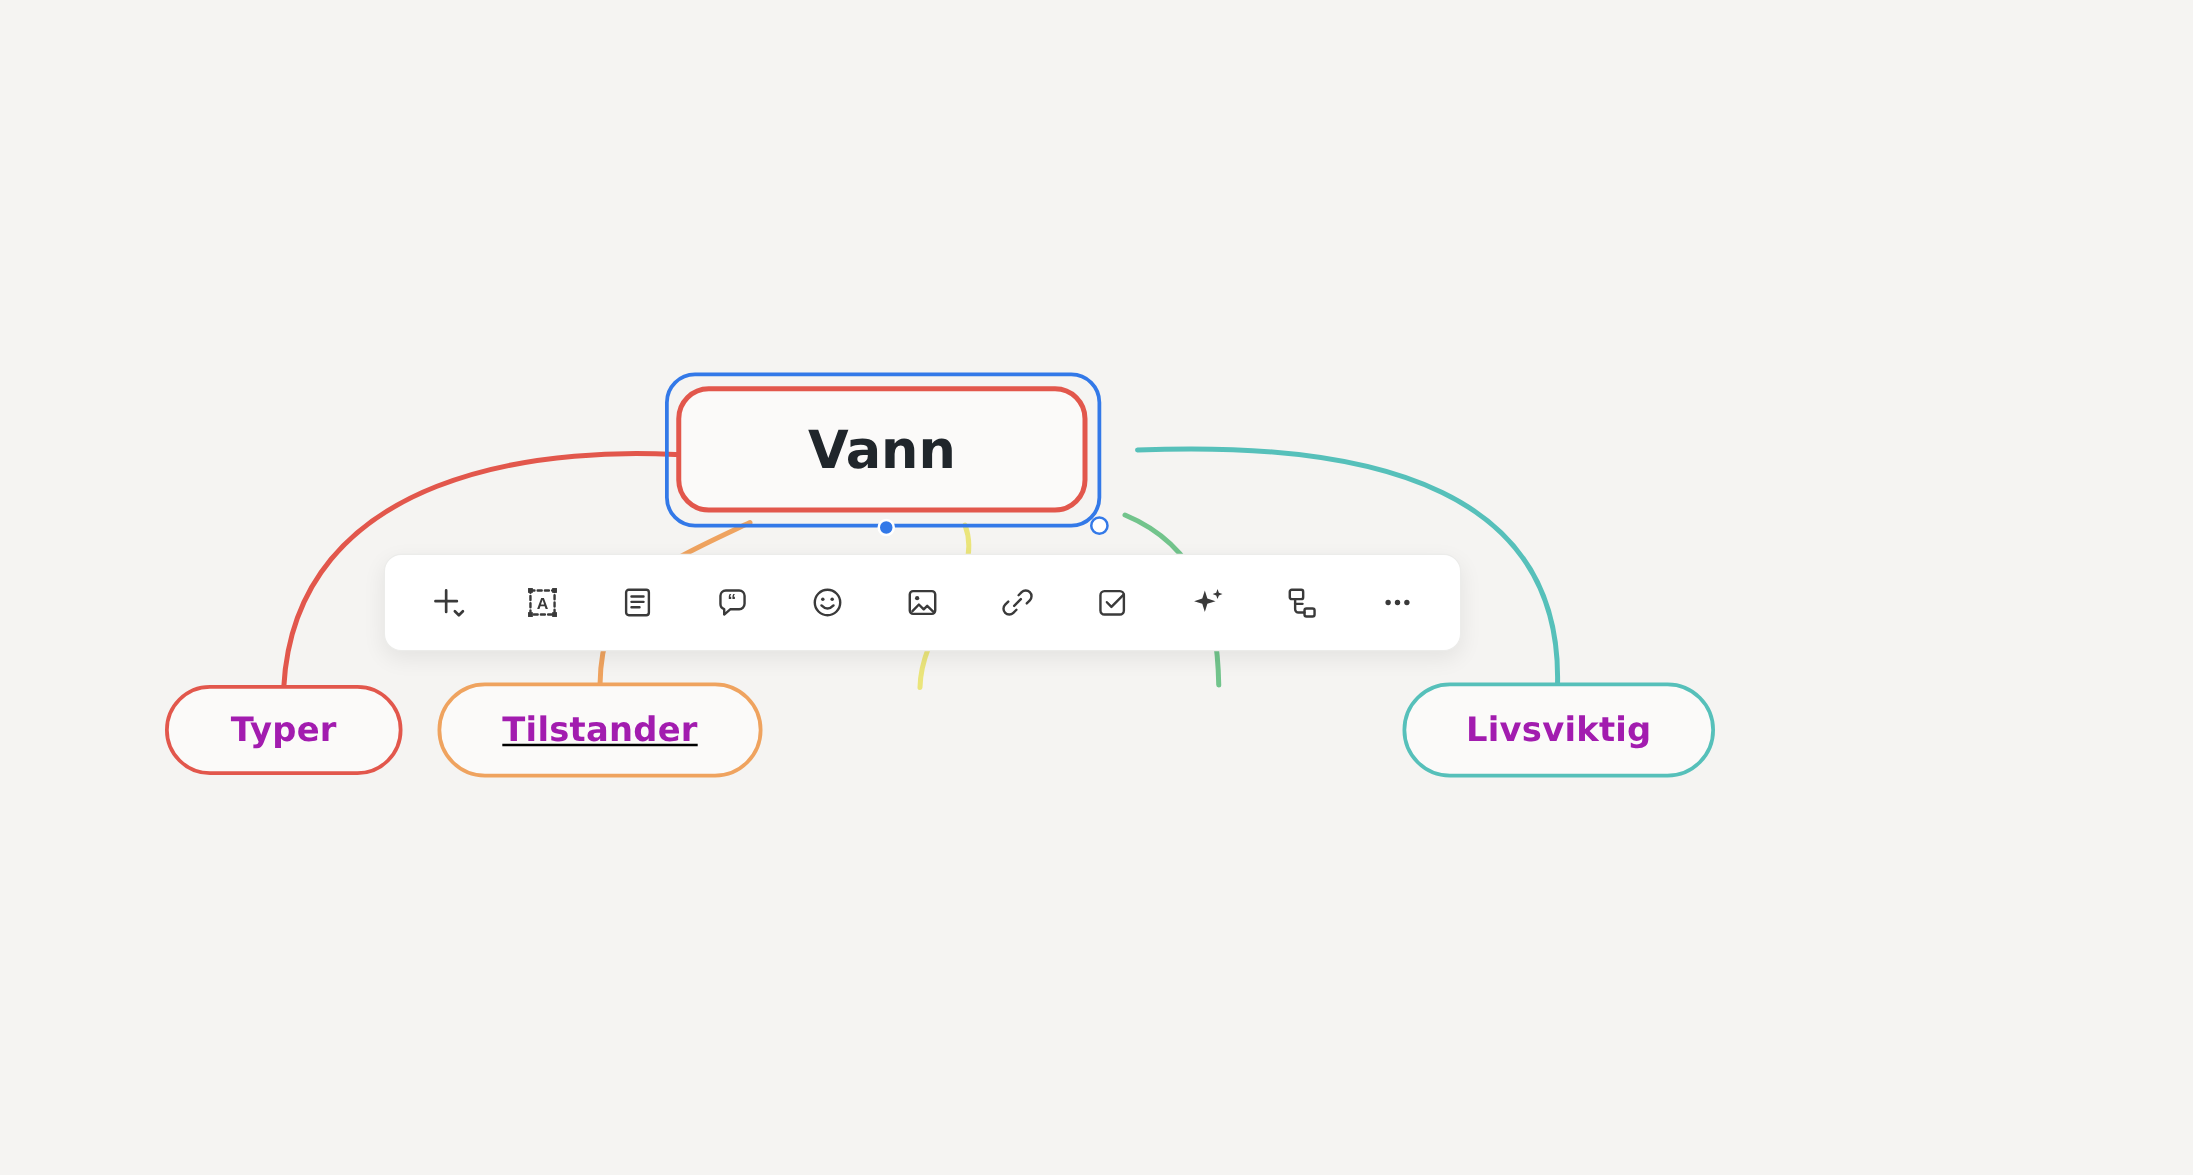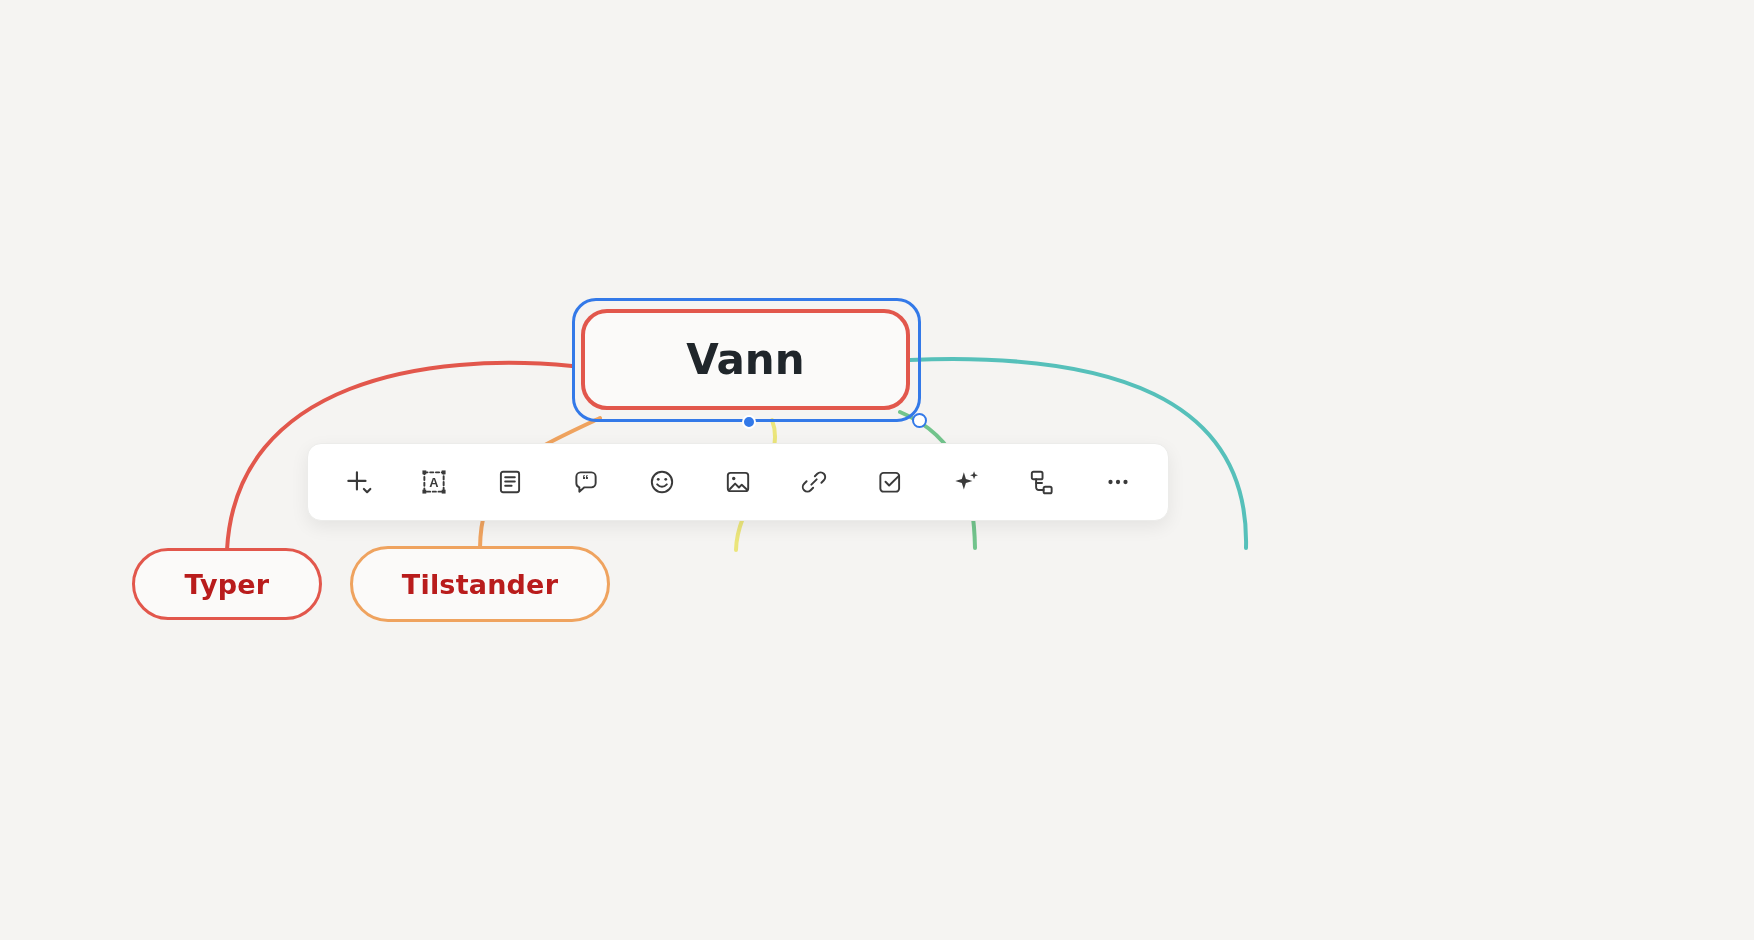--- a/index.html
+++ b/index.html
@@ -37,28 +37,28 @@
     display: flex;
     align-items: center;
     justify-content: center;
     z-index: 2;
     box-sizing: border-box;
     cursor: pointer;
   }
   .node .node-label {
     font-size: 27px;
     font-weight: 700;
-    color: #b91c1c;
+    color: #a21caf;
     letter-spacing: 0.2px;
   }
 
   
   .selection-box {
     position: absolute;
-    left: 572px; top: 298px;
+    left: 532px; top: 298px;
     width: 349px; height: 124px;
     border: 3.5px solid #3379e8;
     border-radius: 24px;
     z-index: 4;
     box-sizing: border-box;
   }
   .root-node {
     position: absolute;
     left: 6px; top: 8px;
     width: 329px; height: 101px;
@@ -142,26 +142,29 @@
     <path d="M 600 418 C 528 452 481 470 480 548" stroke="#efa35f"></path>
     <path d="M 772 420 C 788 462 737 500 736 550" stroke="#ebe57b"></path>
     <path d="M 900 412 C 962 438 974 492 975 548" stroke="#72c48c"></path>
     <path d="M 910 360 C 1108 352 1250 396 1246 548" stroke="#56c0ba"></path>
   </svg>
 
   <div class="node" style="left: 132px; top: 548px; width: 190px; height: 72px; border-color: rgb(226, 87, 76);">
     <span class="node-label">Typer</span>
   </div>
 
-  <div class="node" style="left: 350px; top: 546px; width: 260px; height: 76px; border-color: rgb(239, 163, 95);">
+  <div class="node" style="left: 350px; top: 546px; width: 260px; height: 76px; border-color: rgb(239, 163, 95); text-decoration: underline;">
     <span class="node-label">Tilstander</span>
   </div>
 
 
 
+  <div class="node" style="left: 1122px; top: 546px; width: 250px; height: 76px; border-color: rgb(86, 192, 186);">
+    <span class="node-label">Livsviktig</span>
+  </div>
 
   <div class="selection-box" style="border-color: rgb(51, 121, 232);">
     <div class="root-node" style="border-color: rgb(226, 87, 76);">
       <span class="root-label">Vann</span>
     </div>
     <div class="handle bottom-center"></div>
     <div class="handle bottom-right"></div>
   </div>
 
   <div class="toolbar">

